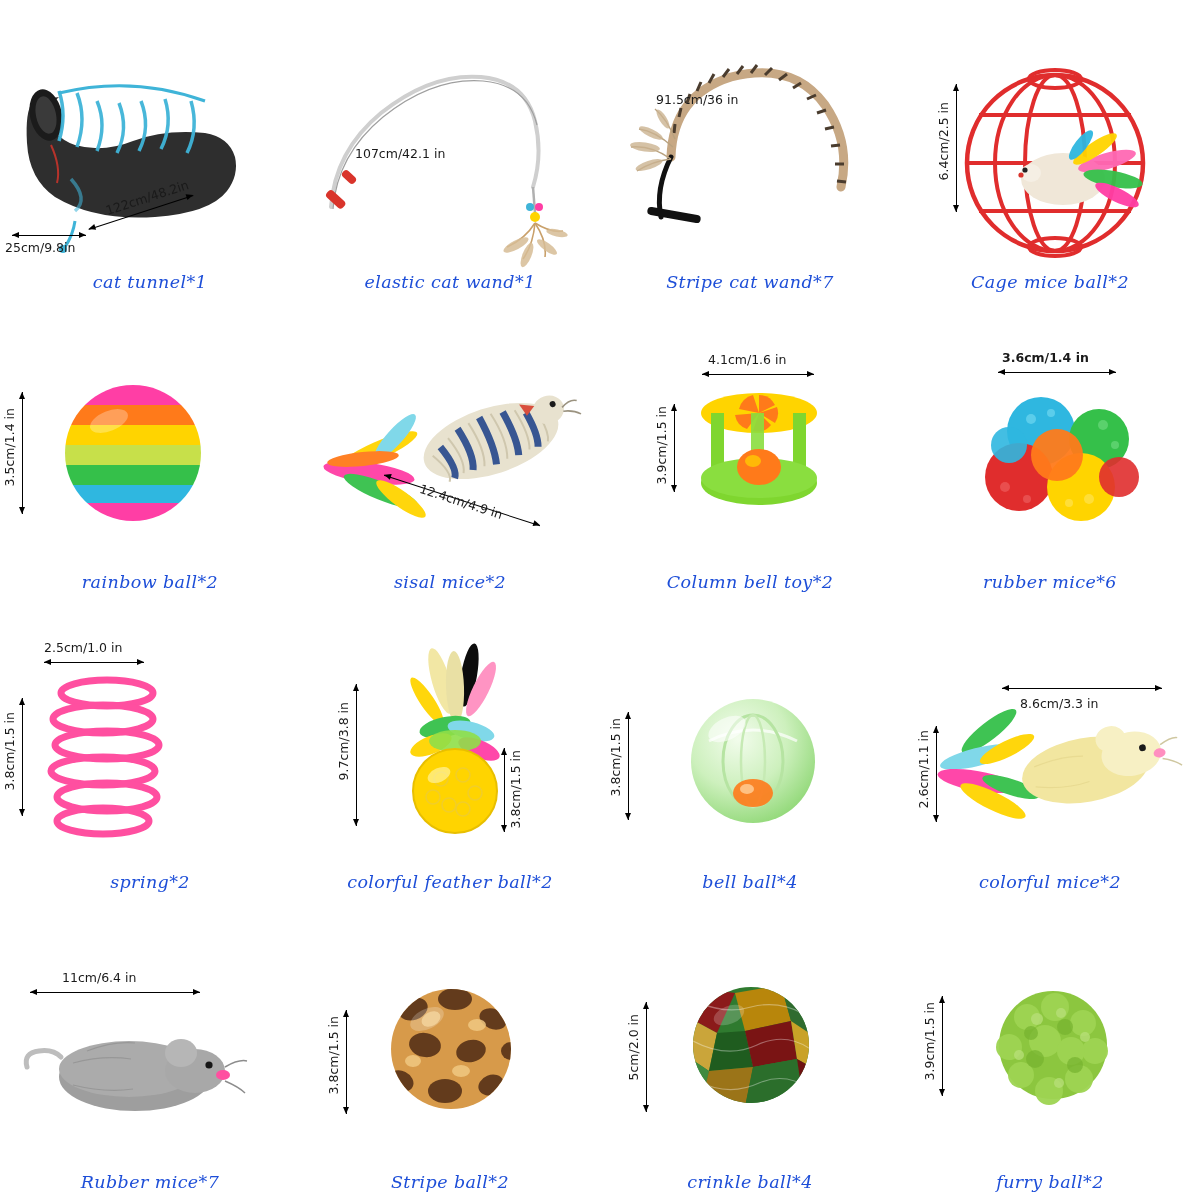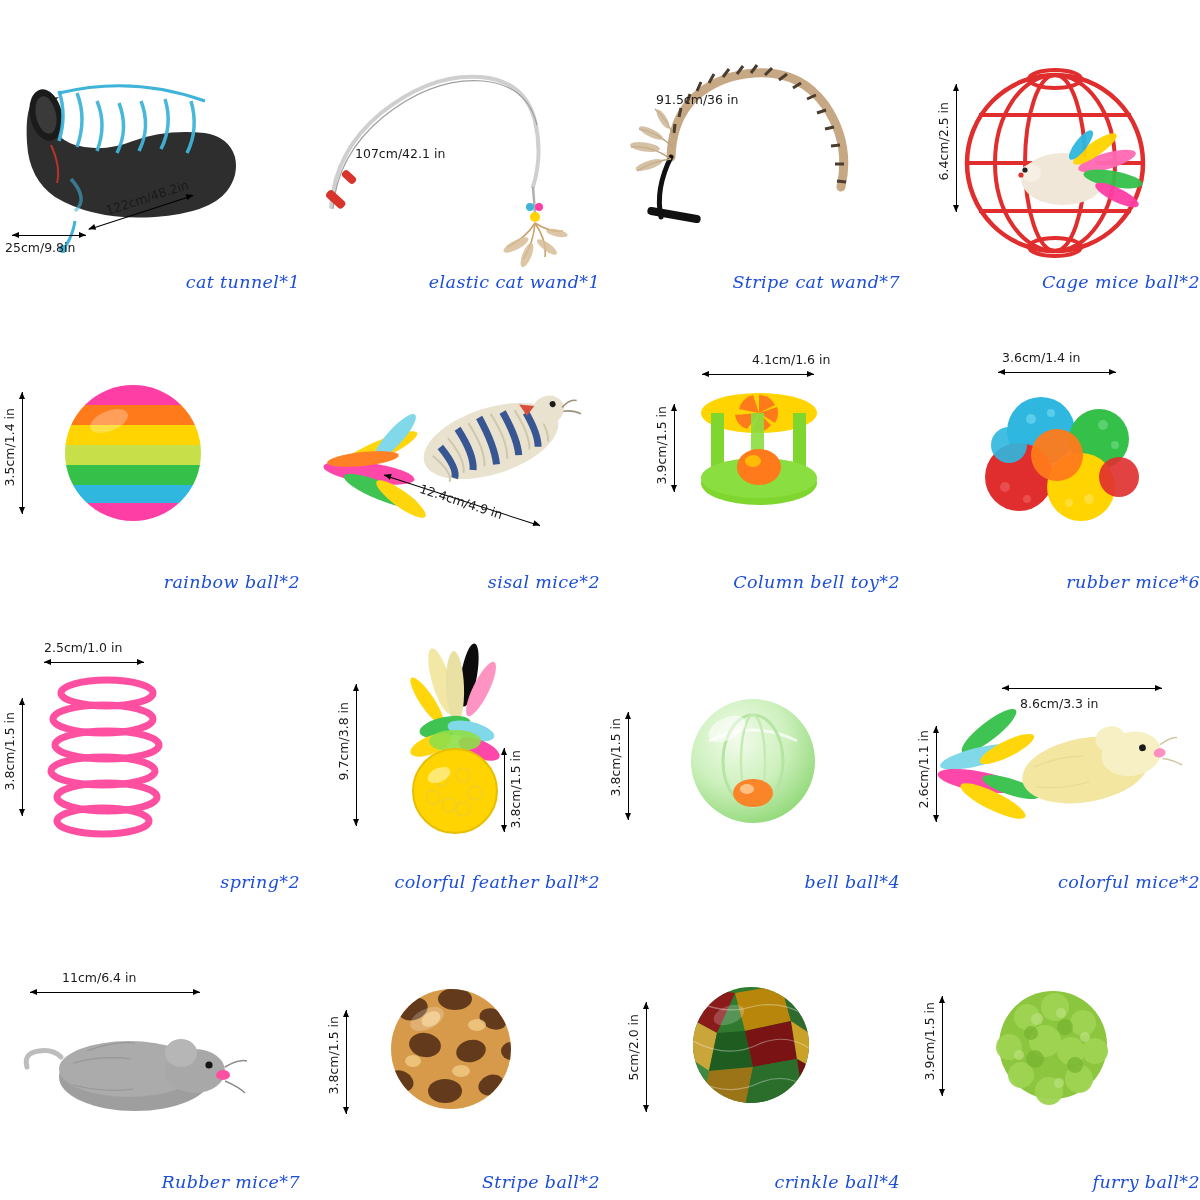--- a/index.html
+++ b/index.html
@@ -18,21 +18,21 @@
     width: 1200px;
     height: 1200px;
     display: grid;
     grid-template-columns: repeat(4, 300px);
     grid-template-rows: repeat(4, 300px);
   }
   .cell {
     position: relative;
     display: flex;
     flex-direction: column;
-    align-items: flex-end;
+    align-items: center;
     justify-content: flex-end;
     padding-bottom: 8px;
     box-sizing: border-box;
   }
   .art {
     position: relative;
     width: 300px;
     height: 232px;
     display: flex;
     align-items: center;
@@ -313,21 +313,21 @@
           <rect x="78" y="58" width="13" height="70" fill="#7fd62f"></rect>
           <rect x="160" y="58" width="13" height="70" fill="#7fd62f"></rect>
           <rect x="118" y="58" width="13" height="70" fill="#8ade3f" opacity="0.9"></rect>
           <ellipse cx="126" cy="128" rx="58" ry="22" fill="#7fd62f"></ellipse>
           <ellipse cx="126" cy="123" rx="58" ry="20" fill="#8ade3f"></ellipse>
           <ellipse cx="126" cy="112" rx="22" ry="18" fill="#ff7a1a"></ellipse>
           <ellipse cx="120" cy="106" rx="8" ry="6" fill="#ffd400" opacity="0.7"></ellipse>
         </g>
       </svg>
       <div class="arrow-h" style="left:102px; top:34px; width:112px;"></div>
-      <div class="dim" style="left:108px; top:12px;margin-left:44px;">4.1cm/1.6 in</div>
+      <div class="dim" style="left:108px; top:12px;">4.1cm/1.6 in</div>
       <div class="arrow-v" style="left:74px; top:64px; height:88px;"></div>
       <div class="dim vert" style="left:54px; top:66px;">3.9cm/1.5 in</div>
     </div>
     <div class="caption">Column bell toy*2</div>
   </div>
 
   <div class="cell">
     <div class="art">
       <svg width="290" height="230" viewBox="0 0 290 230">
         <g transform="translate(18,6)">
@@ -346,21 +346,21 @@
             <circle cx="180" cy="78" r="5" fill="#79e089"></circle>
               <circle cx="192" cy="98" r="4" fill="#79e089"></circle>
             <circle cx="82" cy="140" r="5" fill="#f06a6a"></circle>
               <circle cx="104" cy="152" r="4" fill="#f06a6a"></circle>
             <circle cx="166" cy="152" r="5" fill="#ffe766"></circle>
               <circle cx="146" cy="156" r="4" fill="#ffe766"></circle>
           </g>
         </g>
       </svg>
       <div class="arrow-h" style="left:98px; top:32px; width:118px;"></div>
-      <div class="dim" style="left:102px; top:10px;">3.6cm/1.4 in</div>
+      <div class="dim" style="left:102px; top:10px;font-weight:bold;">3.6cm/1.4 in</div>
     </div>
     <div class="caption">rubber mice*6</div>
   </div>
 
   <div class="cell">
     <div class="art">
       <svg width="290" height="230" viewBox="0 0 290 230">
         <g transform="translate(36,28)" fill="none" stroke="#ff4fa0" stroke-width="7">
           <ellipse cx="66" cy="24" rx="46" ry="13"></ellipse>
           <ellipse cx="62" cy="50" rx="50" ry="14"></ellipse>

